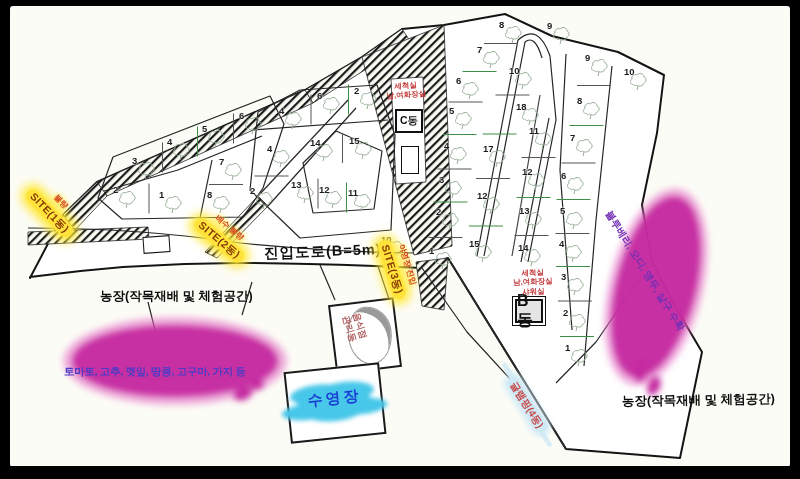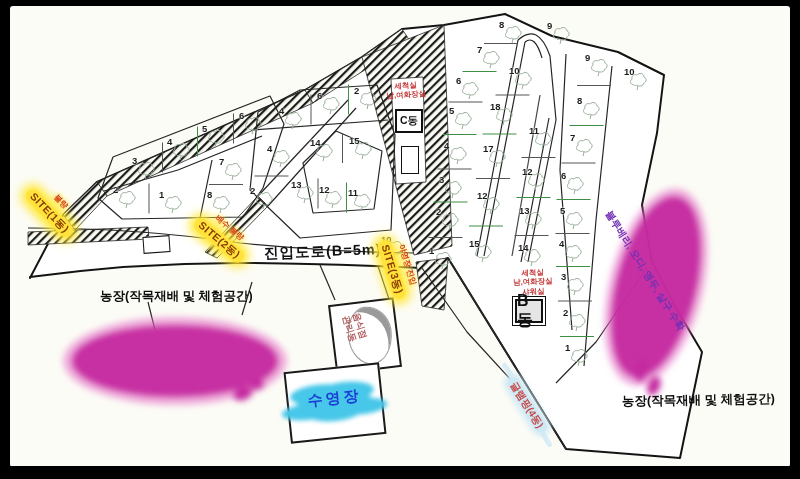--- a/index.html
+++ b/index.html
@@ -363,21 +363,21 @@
         </svg>
         <span class="plot-n">1</span>
       </div>
       <div class="plot" style="left: 509px; top: 67px;">
         <svg width="22" height="20" viewBox="0 0 24 22">
           <path d="M7,15 C3.5,15 2.5,10.5 5.5,9 C4,5.5 8.5,2.5 11,4.5 C13,1.5 18.5,2.5 18.5,6.5 C22,7.5 21.5,12.5 18,13.5 C18.5,16.5 12.5,17.5 10.5,15.5 C9,16.5 7.5,16 7,15 Z" fill="none" stroke="#9ab09a" stroke-width="1.1"></path>
           <line x1="12" y1="16" x2="11" y2="21" stroke="#9ab09a" stroke-width="1.1"></line>
         </svg>
         <span class="plot-n">10</span>
       </div>
-      <div class="plot" style="left: 490px; top: 103px;">
+      <div class="plot" style="left: 516px; top: 103px;">
         <svg width="22" height="20" viewBox="0 0 24 22">
           <path d="M7,15 C3.5,15 2.5,10.5 5.5,9 C4,5.5 8.5,2.5 11,4.5 C13,1.5 18.5,2.5 18.5,6.5 C22,7.5 21.5,12.5 18,13.5 C18.5,16.5 12.5,17.5 10.5,15.5 C9,16.5 7.5,16 7,15 Z" fill="none" stroke="#9ab09a" stroke-width="1.1"></path>
           <line x1="12" y1="16" x2="11" y2="21" stroke="#9ab09a" stroke-width="1.1"></line>
         </svg>
         <span class="plot-n">18</span>
       </div>
       <div class="plot" style="left: 483px; top: 145px;">
         <svg width="22" height="20" viewBox="0 0 24 22">
           <path d="M7,15 C3.5,15 2.5,10.5 5.5,9 C4,5.5 8.5,2.5 11,4.5 C13,1.5 18.5,2.5 18.5,6.5 C22,7.5 21.5,12.5 18,13.5 C18.5,16.5 12.5,17.5 10.5,15.5 C9,16.5 7.5,16 7,15 Z" fill="none" stroke="#9ab09a" stroke-width="1.1"></path>
           <line x1="12" y1="16" x2="11" y2="21" stroke="#9ab09a" stroke-width="1.1"></line>
@@ -553,19 +553,20 @@
     <span class="pill">SITE(3동)</span>
   </div>
 
   <div id="glamp">
     <span class="blob">글램핑(4동)</span>
   </div>
 
   <div class="lab" id="farm-left">농장(작목재배 및 체험공간)</div>
   <div class="lab" id="farm-right">농장(작목재배 및 체험공간)</div>
   <div class="lab" id="road-label">진입도로(B=5m)</div>
+  <div class="lab" id="crops-left">토마토, 고추, 깻잎, 땅콩, 고구마, 가지 등</div>
   <div class="lab" id="crops-right">블루베리, 오디, 앵두, 살구 수확</div>
 
   <div class="frame" id="fr-t"></div>
   <div class="frame" id="fr-b"></div>
   <div class="frame" id="fr-l"></div>
   <div class="frame" id="fr-r"></div>
 </div>
 
 </body></html>

